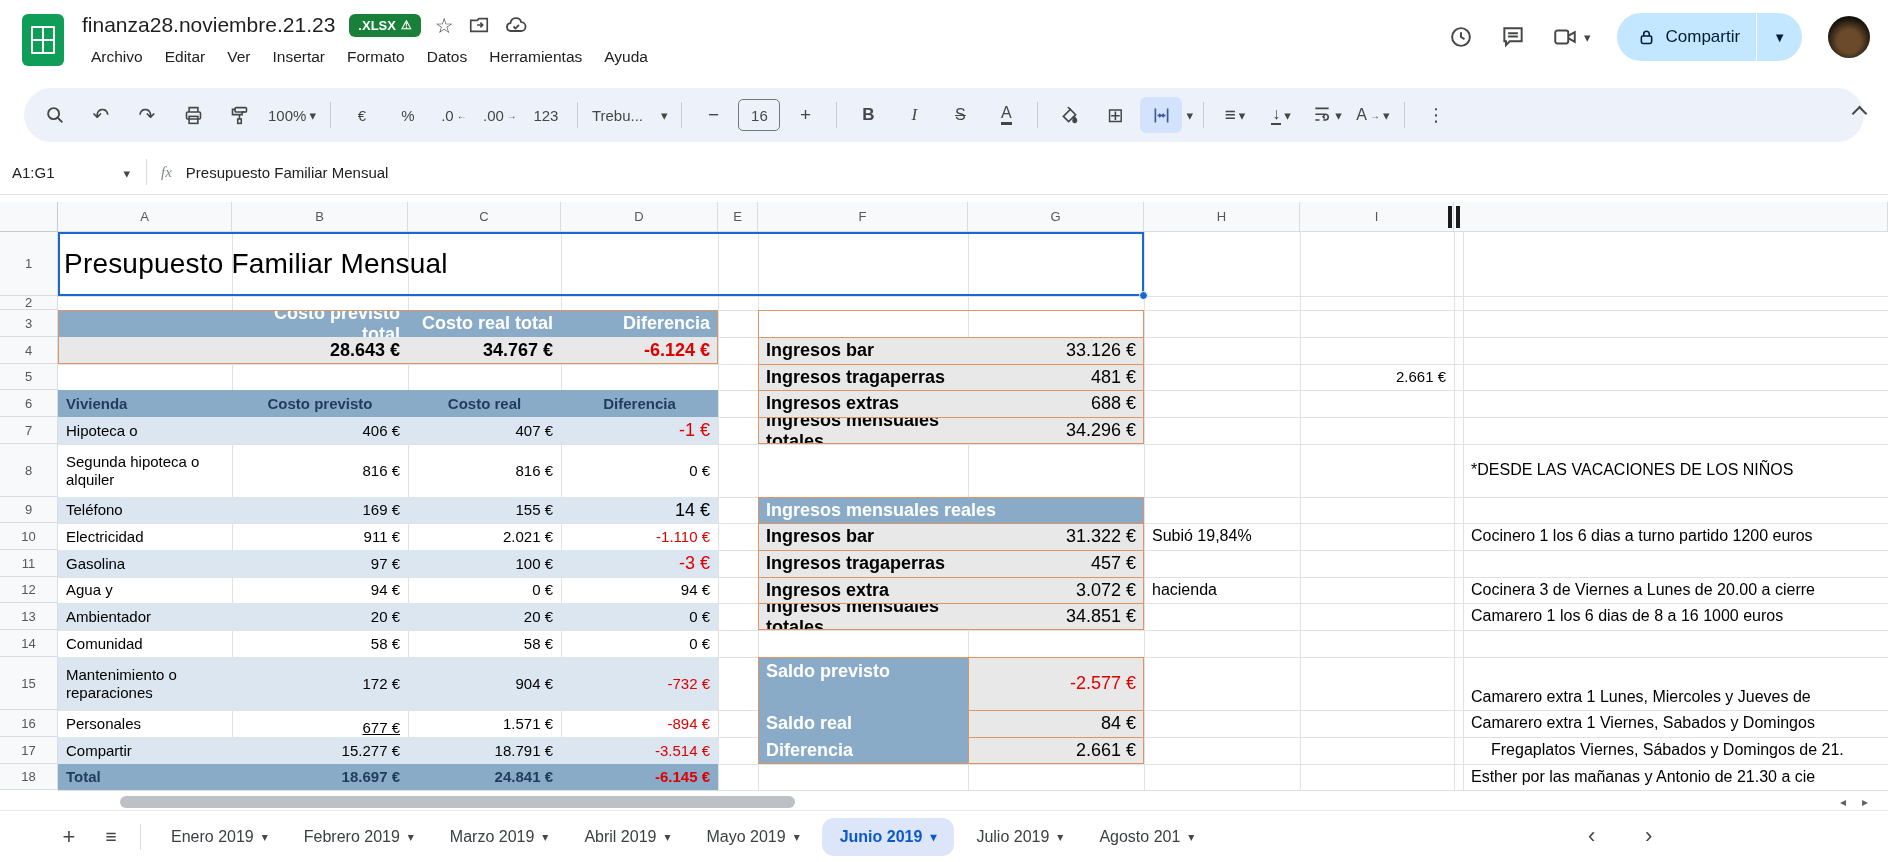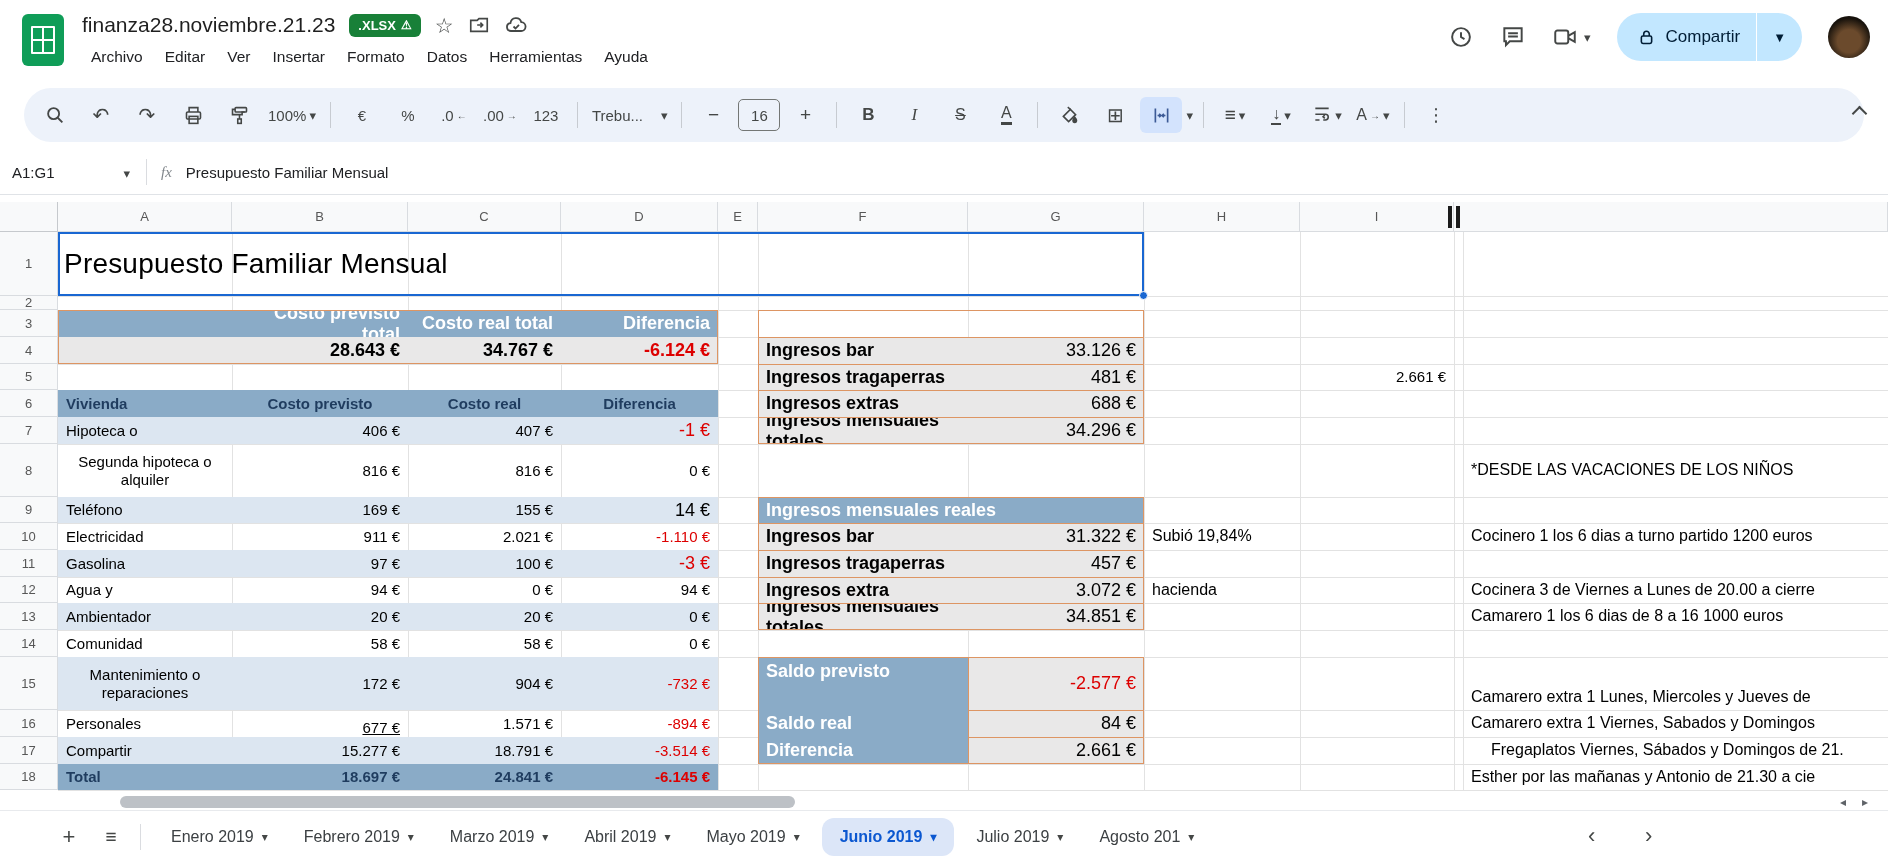--- a/index.html
+++ b/index.html
@@ -75,21 +75,21 @@
   .wh{color:#fff;font-weight:bold;}
   .nv{color:#1f3c5f;}
   .b{font-weight:bold;}
   .rd{color:#dd0000;}
   .num{justify-content:flex-end;text-align:right;}
   .ctr{justify-content:center;text-align:center;}
   .sm{font-size:18px;}
   .top{align-items:flex-start;padding-top:4px;}
   .bot{align-items:flex-end;padding-bottom:4px;}
   .jt{font-size:16px;white-space:nowrap;}
-  .wrapcell{white-space:normal;text-align:center;}
+  .wrapcell{white-space:normal;}
   .sel{border:2px solid #1967d2;background:transparent;}
   .selhandle{width:9px;height:9px;border-radius:50%;background:#1967d2;border:1.5px solid #fff;}
   .oreg{border:1.5px solid #dd9563;}
   .oline-h{background:#dd9563;height:1px;}
   .oline-v{background:#dd9563;width:1px;}
   .divbar{background:#1b1b1b;}
   .hthumb{position:absolute;height:12px;border-radius:6px;background:#bdc1c6;}
   .scrollarrow{position:absolute;font-size:12px;color:#5f6368;}
   
   .tabbar{position:absolute;left:0;top:810px;width:1888px;height:52px;background:#fff;

